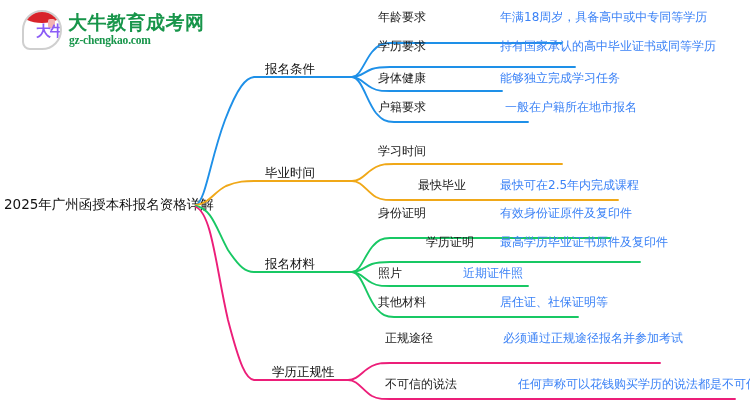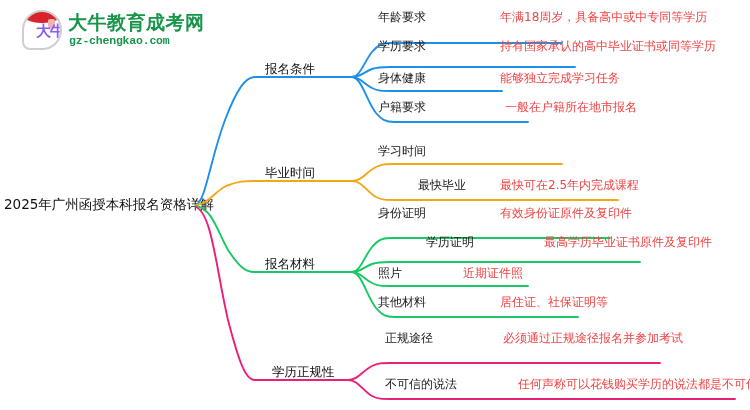--- a/index.html
+++ b/index.html
@@ -36,21 +36,21 @@
   #logo-text {
     position: absolute; left: 46px; top: 4px;
     font-size: 19px; font-weight: 700; color: #17954a;
     letter-spacing: 0.5px; white-space: nowrap;
     font-family: "DejaVu Sans", sans-serif;
   }
   #logo-url {
     position: absolute; left: 47px; top: 28px;
     font-size: 11.5px; font-weight: 700; color: #17954a;
     letter-spacing: -0.2px; white-space: nowrap;
-    font-family: Liberation Mono, monospace;
+    font-family: Liberation Serif, serif;
   }
 
   
   #root-label {
     position: absolute; left: 4px; top: 196px;
     width: 188px; text-align: left;
     font-size: 13.5px; color: #111111; white-space: nowrap;
     font-family: "DejaVu Sans", sans-serif;
   }
 
@@ -60,21 +60,21 @@
   
   .l1 {
     position: absolute; font-size: 12.5px; color: #111111;
     white-space: nowrap; font-family: "DejaVu Sans", sans-serif;
   }
   .l2 {
     position: absolute; font-size: 12px; color: #1a1a1a;
     white-space: nowrap; font-family: "DejaVu Sans", sans-serif;
   }
   .l3 {
-    position: absolute; font-size: 12px; color: #ef4444;
+    position: absolute; font-size: 12px; color: #3b82f6;
     white-space: nowrap; font-family: "DejaVu Sans", sans-serif;
   }
 </style>
 </head>
 <body>
 
 <div id="stage">
 
   <div id="logo">
     <div id="logo-mark">
@@ -131,21 +131,21 @@
   <div class="l2" style="left:378px; top:99px;">户籍要求</div>
   <div class="l3" style="left:505px; top:99px;text-align:right;">一般在户籍所在地市报名</div>
 
   <div class="l2" style="left:378px; top:143px;">学习时间</div>
   <div class="l2" style="left:378px; top:177px;margin-left:40px;">最快毕业</div>
   <div class="l3" style="left:500px; top:177px;">最快可在2.5年内完成课程</div>
 
   <div class="l2" style="left:378px; top:205px;">身份证明</div>
   <div class="l3" style="left:500px; top:205px;">有效身份证原件及复印件</div>
   <div class="l2" style="left:378px; top:234px;margin-left:48px;">学历证明</div>
-  <div class="l3" style="left:500px; top:234px;margin-left:44px;">最高学历毕业证书原件及复印件</div>
+  <div class="l3" style="left:500px; top:234px;">最高学历毕业证书原件及复印件</div>
   <div class="l2" style="left:378px; top:265px;">照片</div>
   <div class="l3" style="left:463px; top:265px;">近期证件照</div>
   <div class="l2" style="left:378px; top:294px;">其他材料</div>
   <div class="l3" style="left:500px; top:294px;">居住证、社保证明等</div>
 
   <div class="l2" style="left:385px; top:330px;">正规途径</div>
   <div class="l3" style="left:503px; top:330px;">必须通过正规途径报名并参加考试</div>
   <div class="l2" style="left:385px; top:376px;">不可信的说法</div>
   <div class="l3" style="left:518px; top:376px;">任何声称可以花钱购买学历的说法都是不可信的</div>
 

